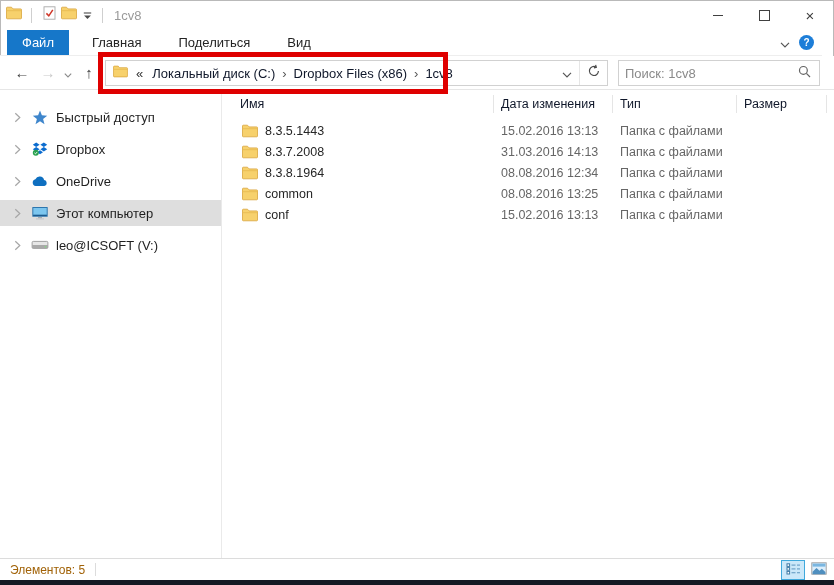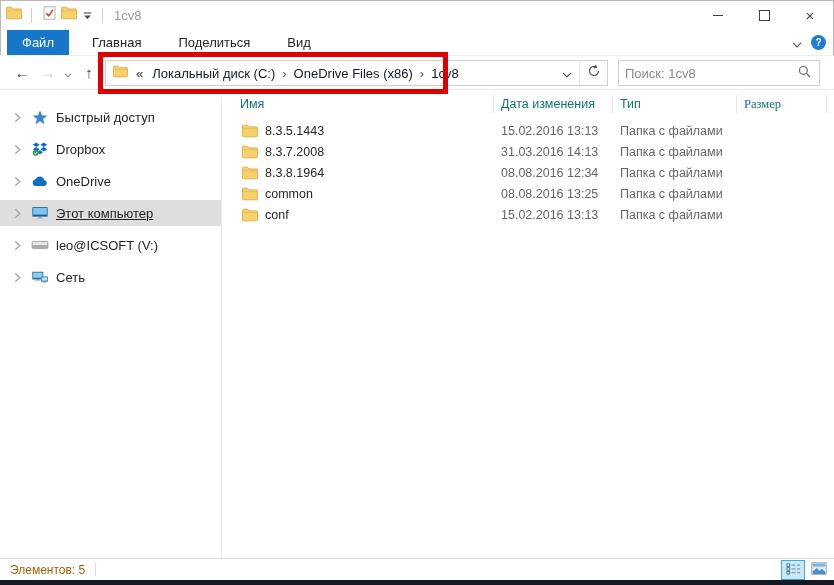--- a/index.html
+++ b/index.html
@@ -12,21 +12,21 @@
   .tb-sep { width:1px; height:15px; background:#cfcfcf; margin:0 7px; }
   .qat-btn { display:flex; align-items:center; justify-content:center; width:20px; height:24px; }
   .title-text { color:#9a9a9a; font-size:13px; margin-left:4px; }
   .win-controls { position:absolute; right:1px; top:1px; display:flex; }
   .win-btn { width:46px; height:29px; display:flex; align-items:center; justify-content:center; color:#404040; }
   .glyph-min { width:10px; height:1px; background:#404040; }
   .glyph-max { width:9px; height:9px; border:1px solid #404040; }
   .glyph-close { font-size:15px; line-height:1; }
 
   
-  .tabrow { position:absolute; top:30px; left:0; right:0; height:26px; display:flex; align-items:stretch;
+  .tabrow { position:absolute; top:30px; left:0; right:12px; height:26px; display:flex; align-items:stretch;
             border-bottom:1px solid #eeeeee; box-sizing:border-box; }
   .tab-file { color:#fff; padding:0 15px; display:flex; align-items:center; font-size:13px; margin-left:7px; }
   .tab { padding:0 14px; margin-left:9px; display:flex; align-items:center; font-size:13px; color:#242424; }
   .ribbon-right { position:absolute; right:8px; top:0; height:25px; display:flex; align-items:center; gap:9px; }
   .help-circle { width:15px; height:15px; border-radius:50%; color:#fff; font-size:10px; font-weight:bold;
                  display:flex; align-items:center; justify-content:center; }
 
   
   .toolbar { position:absolute; top:56px; left:0; right:0; height:34px; border-bottom:1px solid #e6e6e6; box-sizing:border-box; background:#fff; }
   .nav { position:absolute; top:0; height:33px; display:flex; align-items:center; justify-content:center; font-size:15px; }
@@ -50,27 +50,27 @@
   .search-icon { margin-right:8px; display:flex; }
 
   
   .red-box { position:absolute; left:98px; top:52px; width:350px; height:42px; border:5px solid #df0000;
              box-sizing:border-box; z-index:50; pointer-events:none; }
 
   
   .main { position:absolute; top:90px; left:0; right:0; bottom:27px; display:flex; background:#fff; }
   .sidebar { width:222px; border-right:1px solid #eaeaea; box-sizing:border-box; padding-top:14px; flex:none; }
   .side-item { height:26px; display:flex; align-items:center; margin-bottom:6px; font-size:13px; color:#1f1f1f; }
-  .side-item.selected { background:#dedede;text-decoration:underline; }
+  .side-item.selected { background:#dedede; }
   .side-item .chev { width:10px; margin-left:14px; display:flex; }
   .side-item .sicon { width:18px; margin-left:7px; display:flex; justify-content:center; }
   .side-item .slabel { margin-left:7px; white-space:nowrap; }
 
   .filelist { flex:1; position:relative; overflow:hidden; }
-  .fl-header { display:flex; height:28px; align-items:center; font-size:12.5px; color:#0f766e; }
+  .fl-header { display:flex; height:28px; align-items:center; font-size:12.5px; color:#0f172a; }
   .fl-col { position:relative; height:100%; display:flex; align-items:center; box-sizing:border-box; }
   .fl-col .colsep { position:absolute; right:0; top:5px; bottom:5px; width:1px; background:#e5e5e5; }
   .fl-rows { padding-top:2px; }
   .fl-row { display:flex; height:21px; align-items:center; font-size:12.5px; }
   .cell-name { display:flex; align-items:center; box-sizing:border-box; padding-left:20px; color:#262626; }
   .cell-name svg { margin-right:7px; flex:none; }
   .cell-dim { color:#666; box-sizing:border-box; padding-left:7px; white-space:nowrap; }
 
   
   .statusbar { position:absolute; left:0; right:0; bottom:5px; height:22px; border-top:1px solid #dcdcdc;
@@ -158,21 +158,21 @@
       <span class="ab-folder">
           <span><svg width="15" height="13" viewBox="0 0 16 14">
               <path d="M0.5 12 V2 Q0.5 1.2 1.3 1.2 H5.5 L7 2.9 H14.7 Q15.5 2.9 15.5 3.7 V12 Q15.5 12.8 14.7 12.8 H1.3 Q0.5 12.8 0.5 12 Z" fill="#f7d16c" stroke="#d9a43c" stroke-width="0.8"></path>
               <path d="M0.5 4.7 H15.5" stroke="#e9bd55" stroke-width="1"></path>
             </svg></span>
         </span>
       <span class="ab-overflow">«</span>
       <span id="breadcrumb" style="display:flex;align-items:center">
           <span class="crumb">Локальный диск (C:)</span>
           <span class="crumb-sep">›</span>
-          <span class="crumb">OneDrive Files (x86)</span>
+          <span class="crumb">Dropbox Files (x86)</span>
           <span class="crumb-sep">›</span>
           <span class="crumb">1cv8</span>
         </span>
       <span class="ab-right">
         <span class="ab-chev">
             <span><svg width="10" height="6" viewBox="0 0 10 6">
                 <path d="M1 0.8 L5 4.8 L9 0.8" fill="none" stroke="#555" stroke-width="1.2"></path>
               </svg></span>
           </span>
         <span class="ab-refresh">
@@ -271,55 +271,36 @@
           </span>
           <span class="sicon">
             <svg width="18" height="10" viewBox="0 0 17 10">
               <rect x="0.6" y="1.4" width="15.8" height="7" rx="1.2" fill="#e6e6e6" stroke="#8d8d8d" stroke-width="0.8"></rect>
               <path d="M0.6 5 H16.4 V7.2 Q16.4 8.4 15.2 8.4 H1.8 Q0.6 8.4 0.6 7.2 Z" fill="#a9a9a9"></path>
               <circle cx="14" cy="6.7" r="0.8" fill="#7fe07f"></circle>
             </svg>
           </span>
           <span class="slabel">leo@ICSOFT (V:)</span>
         </div>
-        <div class="side-item">
-          <span class="chev">
-            <svg width="7" height="11" viewBox="0 0 7 11">
-              <path d="M1.3 1.2 L5.8 5.5 L1.3 9.8" fill="none" stroke="#a6a6a6" stroke-width="1.2"></path>
-            </svg>
-          </span>
-          <span class="sicon">
-            <svg width="18" height="13" viewBox="0 0 17 13">
-              <rect x="0.8" y="0.8" width="11" height="7.6" rx="0.5" fill="#2e74ad"></rect>
-              <rect x="1.7" y="1.7" width="9.2" height="5" fill="#8ed0f2"></rect>
-              <rect x="4.6" y="8.4" width="3.4" height="0.9" fill="#8a8f94"></rect>
-              <rect x="3.4" y="9.3" width="5.8" height="0.8" fill="#b9bdc1"></rect>
-              <rect x="9.5" y="5.6" width="7" height="5.2" rx="0.5" fill="#3c7fb5"></rect>
-              <rect x="10.3" y="6.4" width="5.4" height="3.2" fill="#bfe4f6"></rect>
-              <rect x="11.6" y="10.8" width="2.8" height="0.9" fill="#8a8f94"></rect>
-            </svg>
-          </span>
-          <span class="slabel">Сеть</span>
-        </div>
       </div>
     <div class="filelist">
       <div class="fl-header" id="flHeader">
           <div class="fl-col" style="width: 272px; padding-left: 18px;">
             <span>Имя</span>
             <span class="colsep"></span>
           </div>
           <div class="fl-col" style="width: 119px; padding-left: 7px;">
             <span>Дата изменения</span>
             <span class="colsep"></span>
           </div>
           <div class="fl-col" style="width: 124px; padding-left: 7px;">
             <span>Тип</span>
             <span class="colsep"></span>
           </div>
-          <div class="fl-col" style="width: 90px; padding-left: 7px; font-family: Liberation Serif, serif;">
+          <div class="fl-col" style="width: 90px; padding-left: 7px;">
             <span>Размер</span>
             <span class="colsep"></span>
           </div>
         </div>
       <div class="fl-rows" id="flRows">
           <div class="fl-row">
             <span class="cell-name" style="width:272px">
               <span style="display:flex">
                 <svg width="16" height="14" viewBox="0 0 16 14">
                   <path d="M0.5 12 V2 Q0.5 1.2 1.3 1.2 H5.5 L7 2.9 H14.7 Q15.5 2.9 15.5 3.7 V12 Q15.5 12.8 14.7 12.8 H1.3 Q0.5 12.8 0.5 12 Z" fill="#f7d16c" stroke="#d9a43c" stroke-width="0.8"></path>

